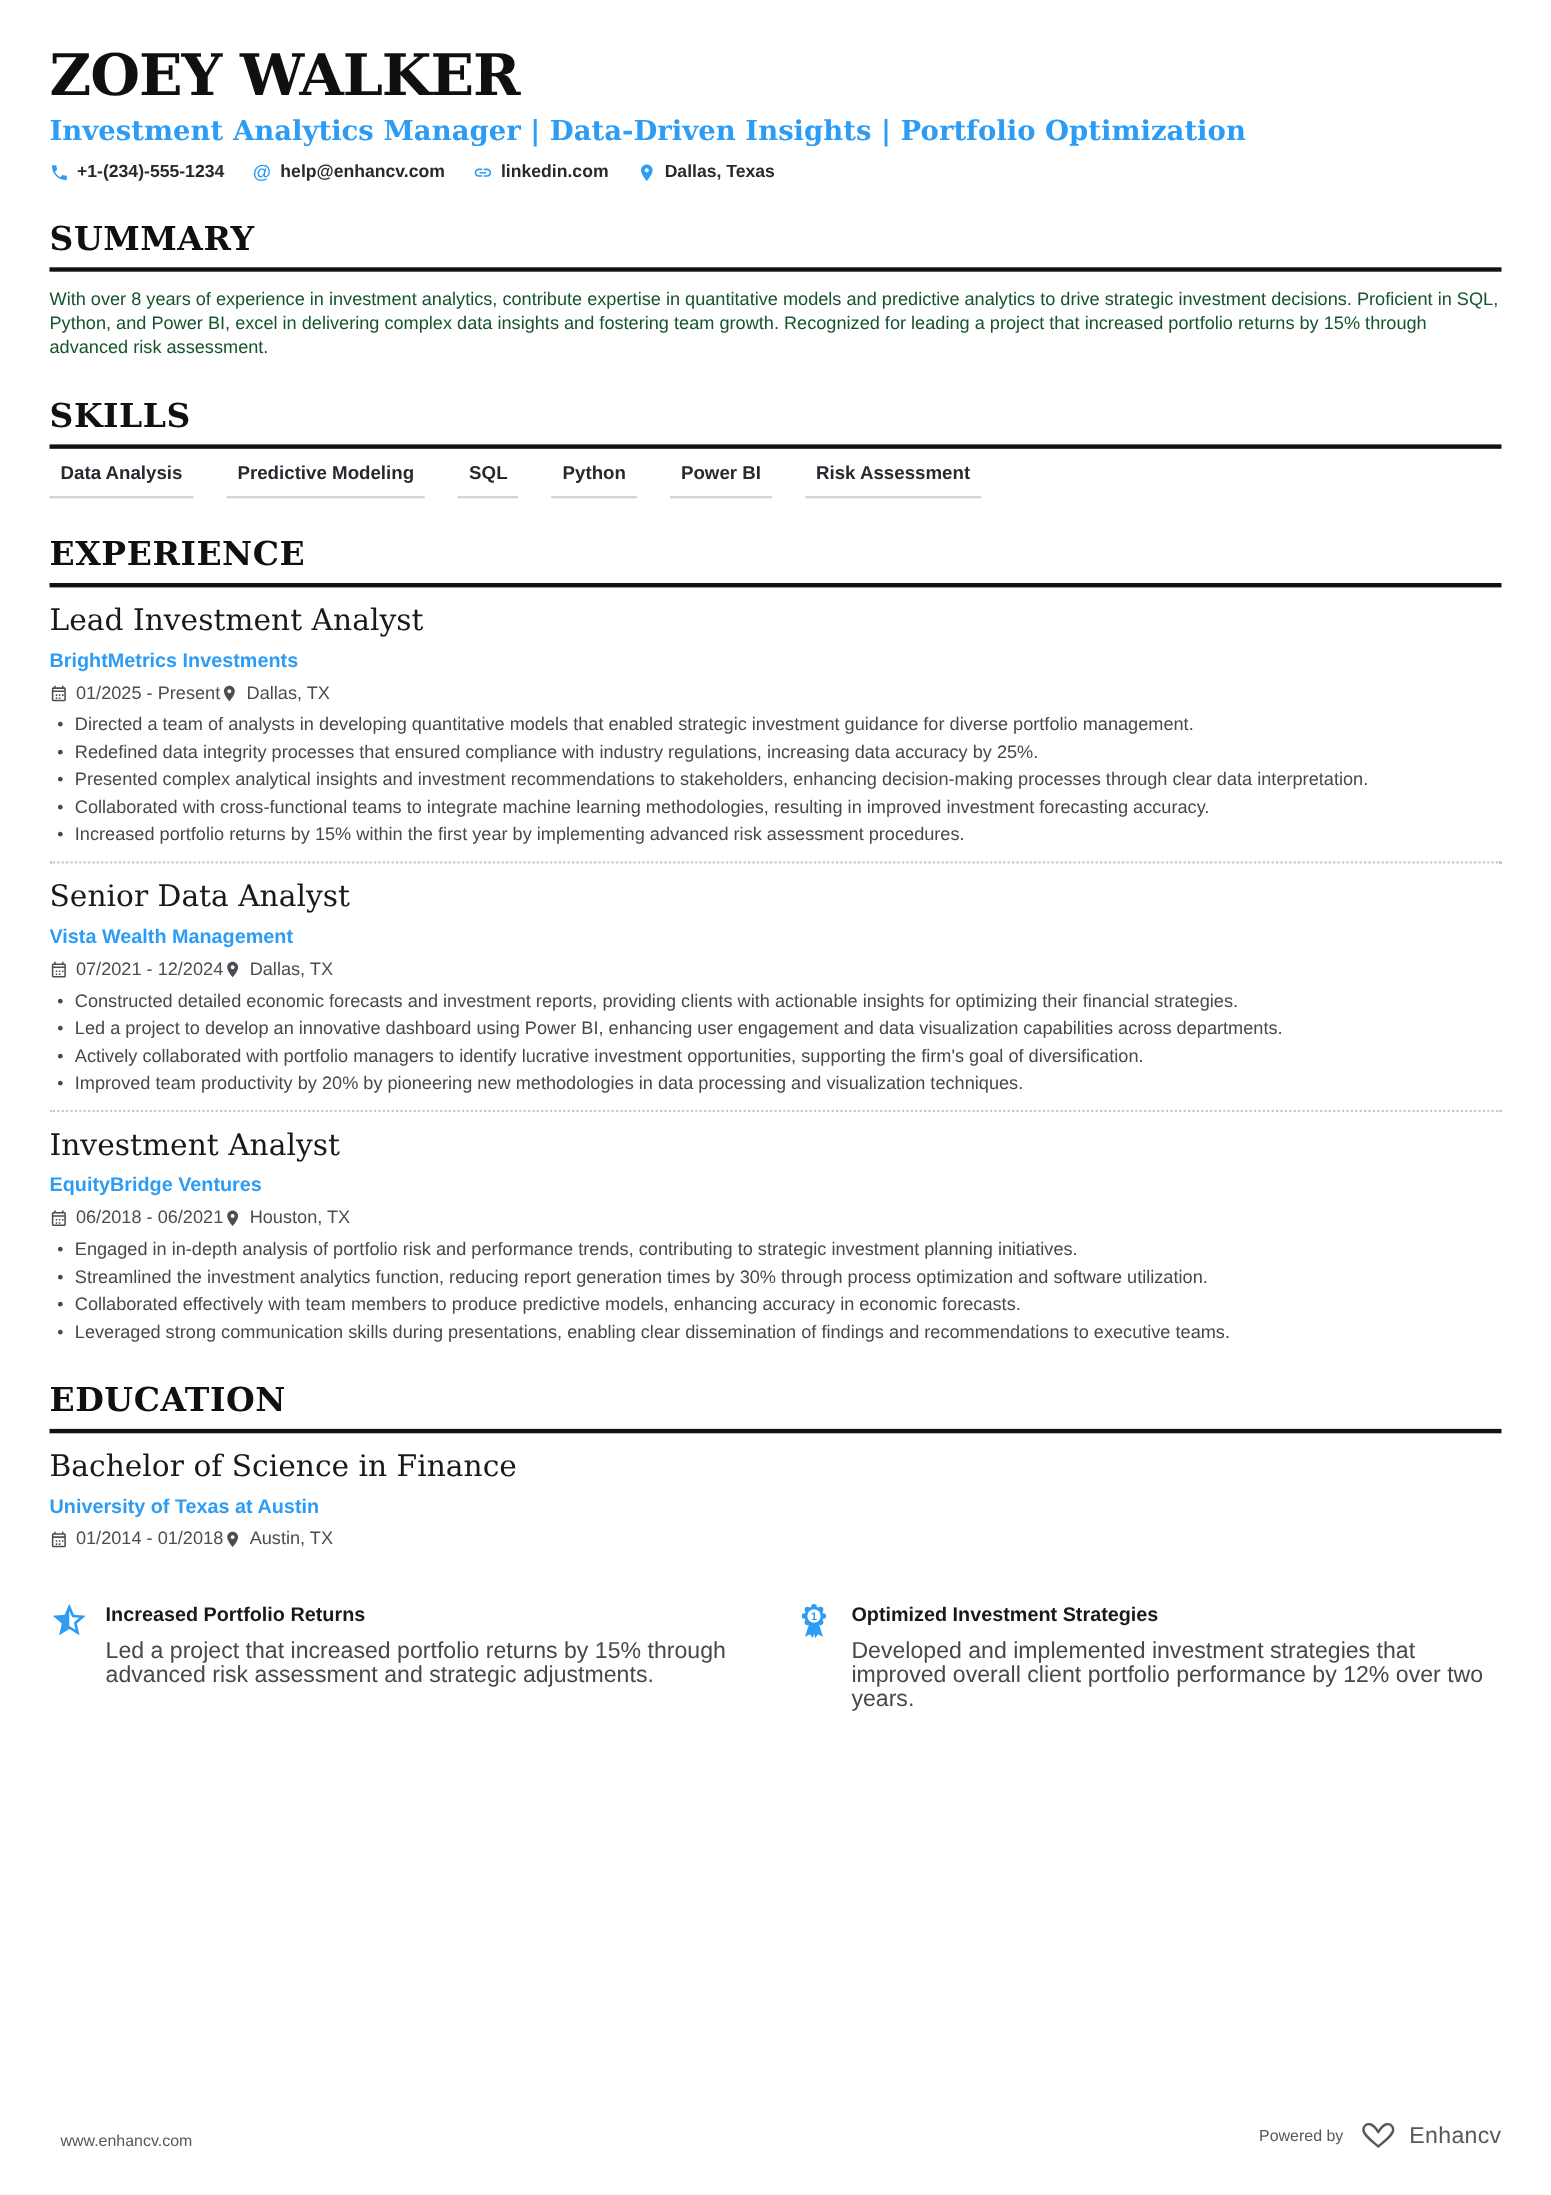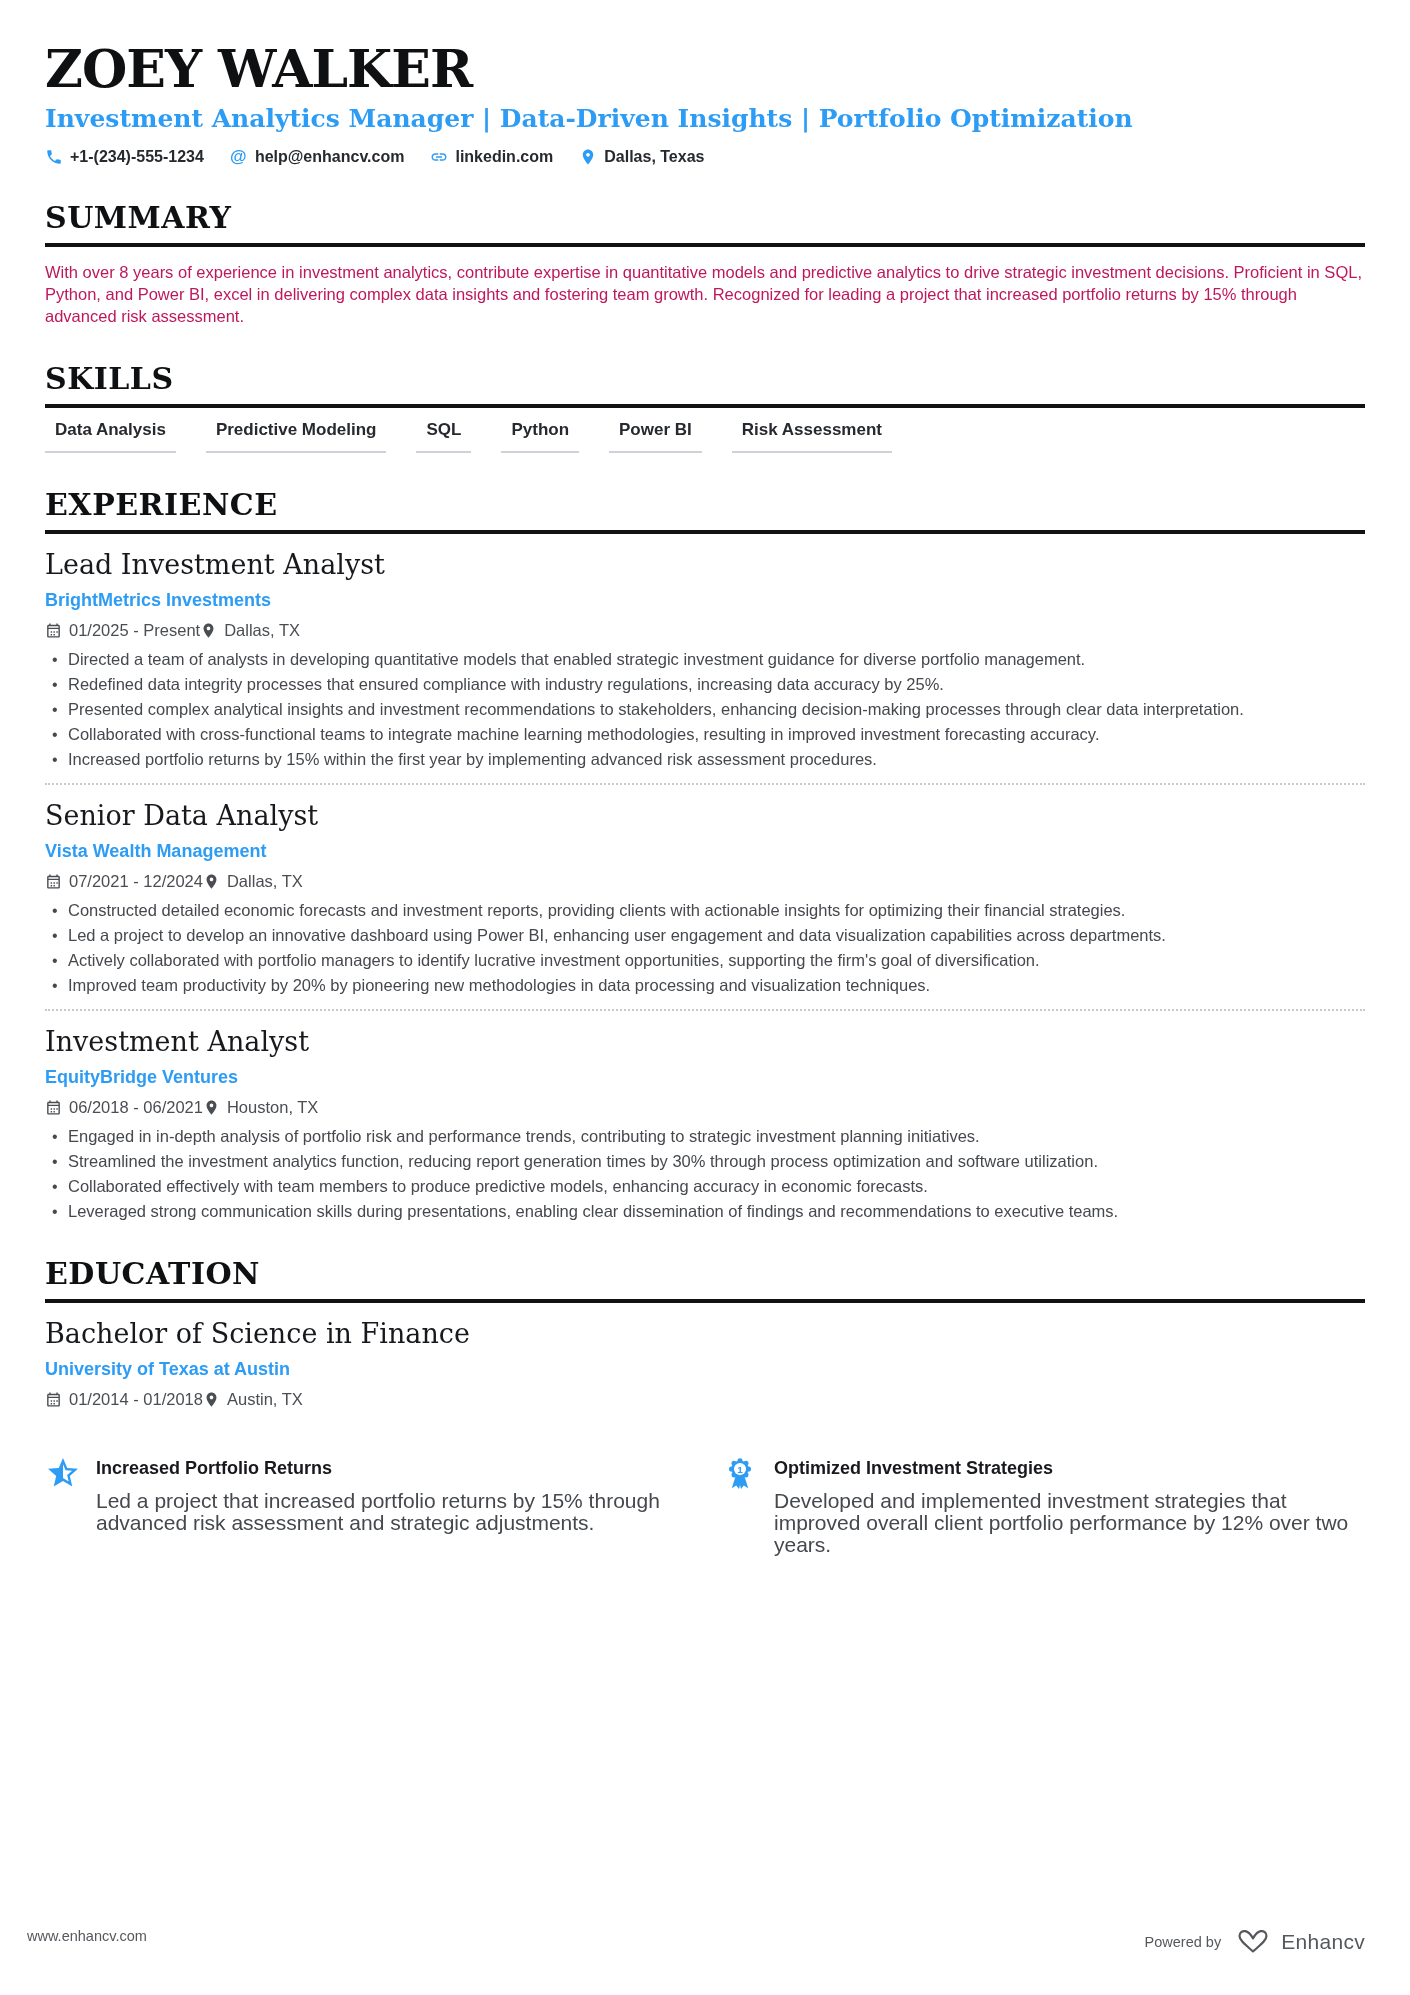--- a/index.html
+++ b/index.html
@@ -28,21 +28,21 @@
 
   
   .section { margin-top: 34px; }
   .section-title {
     font-family: "DejaVu Serif", serif; font-weight: 700;
     font-size: 30px; line-height: 36px; color: #0e1012; letter-spacing: 0.5px;
     padding-bottom: 7px; border-bottom: 4px solid #101214;
   }
   .section-body { padding-top: 14px; }
 
-  .para { font-size: 16.5px; line-height: 22px; color: #be185d; }
+  .para { font-size: 16.5px; line-height: 22px; color: #14532d; }
 
   
   .skills-row { display: flex; flex-wrap: wrap; gap: 4px 30px; padding-top: 6px; }
   .skill {
     font-size: 17px; font-weight: 700; color: #26292e;
     padding: 6px 10px 11px 10px; border-bottom: 2px solid #cfd2d6;
   }
 
   
   .job-title, .degree {
@@ -69,22 +69,22 @@
 
   
   .ach-grid { display: grid; grid-template-columns: 1fr 1fr; column-gap: 95px; padding-top: 10px; gap: 36px; }
   .ach-item { display: flex; align-items: flex-start; gap: 15px; }
   .ach-icon { width: 36px; height: 38px; flex: 0 0 auto; margin-top: 2px; }
   .ach-title { font-size: 18px; font-weight: 700; color: #17191d; line-height: 24px; margin-top: 3px; }
   .ach-desc { font-size: 21px; line-height: 22px; color: #45484d; margin-top: 10px; }
 
   
   .footer {
-    position: absolute; left: 27px; right: 45px; bottom: 40px;
-    display: flex; justify-content: space-between; align-items: flex-start;
+    position: absolute; left: 55px; right: 45px; bottom: 40px;
+    display: flex; justify-content: space-between; align-items: flex-end;
   }
   .footer-url { font-size: 14.5px; color: #55585d; }
   .powered { display: flex; align-items: center; gap: 12px; color: #55585d; }
   .powered-label { font-size: 14.5px; }
   .brand-lockup { display: flex; align-items: center; gap: 8px; }
   .brand-name { font-size: 21px; color: #55585d; letter-spacing: 0.3px; }
 
   .accent { color: #2d9cf4; }
 </style>
 </head>

